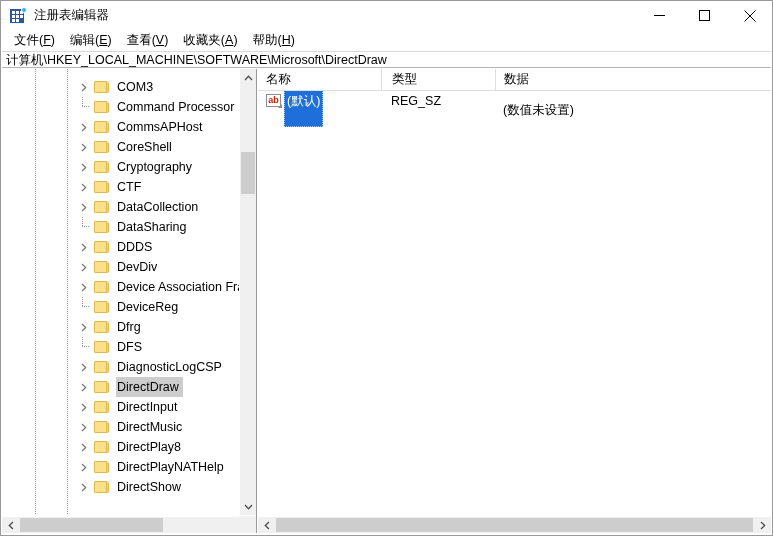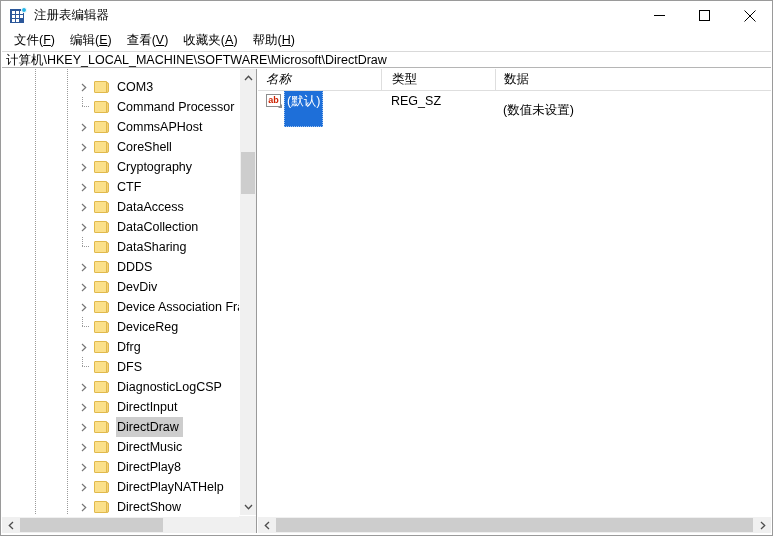--- a/index.html
+++ b/index.html
@@ -557,34 +557,20 @@
               <span class="chevron">
                 <svg width="6" height="9" viewBox="0 0 6 9">
                   <polyline points="1,1 4.7,4.5 1,8" fill="none" stroke="#767676" stroke-width="1.2"></polyline>
                 </svg>
               </span>
               <span class="inner">
                 <span class="folder">
                   <span class="tab"></span>
                   <span class="body"></span>
                 </span>
-                <span class="tree-label">DataAccess</span>
-              </span>
-            </div>
-            <div class="tree-row">
-              <span class="chevron">
-                <svg width="6" height="9" viewBox="0 0 6 9">
-                  <polyline points="1,1 4.7,4.5 1,8" fill="none" stroke="#767676" stroke-width="1.2"></polyline>
-                </svg>
-              </span>
-              <span class="inner">
-                <span class="folder">
-                  <span class="tab"></span>
-                  <span class="body"></span>
-                </span>
                 <span class="tree-label">DataCollection</span>
               </span>
             </div>
             <div class="tree-row">
               <span class="leaf-stub"></span>
               <span class="connector"></span>
               <span class="inner">
                 <span class="folder">
                   <span class="tab"></span>
                   <span class="body"></span>
@@ -677,46 +663,46 @@
                 </svg>
               </span>
               <span class="inner">
                 <span class="folder">
                   <span class="tab"></span>
                   <span class="body"></span>
                 </span>
                 <span class="tree-label">DiagnosticLogCSP</span>
               </span>
             </div>
+            <div class="tree-row selected">
+              <span class="chevron">
+                <svg width="6" height="9" viewBox="0 0 6 9">
+                  <polyline points="1,1 4.7,4.5 1,8" fill="none" stroke="#767676" stroke-width="1.2"></polyline>
+                </svg>
+              </span>
+              <span class="inner">
+                <span class="folder">
+                  <span class="tab"></span>
+                  <span class="body"></span>
+                </span>
+                <span class="tree-label">DirectDraw</span>
+              </span>
+            </div>
             <div class="tree-row">
               <span class="chevron">
                 <svg width="6" height="9" viewBox="0 0 6 9">
                   <polyline points="1,1 4.7,4.5 1,8" fill="none" stroke="#767676" stroke-width="1.2"></polyline>
                 </svg>
               </span>
               <span class="inner">
                 <span class="folder">
                   <span class="tab"></span>
                   <span class="body"></span>
                 </span>
                 <span class="tree-label">DirectInput</span>
-              </span>
-            </div>
-            <div class="tree-row selected">
-              <span class="chevron">
-                <svg width="6" height="9" viewBox="0 0 6 9">
-                  <polyline points="1,1 4.7,4.5 1,8" fill="none" stroke="#767676" stroke-width="1.2"></polyline>
-                </svg>
-              </span>
-              <span class="inner">
-                <span class="folder">
-                  <span class="tab"></span>
-                  <span class="body"></span>
-                </span>
-                <span class="tree-label">DirectDraw</span>
               </span>
             </div>
             <div class="tree-row">
               <span class="chevron">
                 <svg width="6" height="9" viewBox="0 0 6 9">
                   <polyline points="1,1 4.7,4.5 1,8" fill="none" stroke="#767676" stroke-width="1.2"></polyline>
                 </svg>
               </span>
               <span class="inner">
                 <span class="folder">
@@ -796,21 +782,21 @@
           <svg width="6" height="9" viewBox="0 0 6 9">
               <polyline points="1,1 4.7,4.5 1,8" fill="none" stroke="#4d4d4d" stroke-width="1.3"></polyline>
             </svg>
         </div>
       </div>
       <div class="corner-box"></div>
     </div>
 
     <div class="list-pane">
       <div class="col-header">
-        <div class="col" style="left:0;width:124px;font-style:italic;">名称</div>
+        <div class="col" style="left:0;width:124px;">名称</div>
         <div class="col" style="left:126px;width:112px;">类型</div>
         <div class="col" style="left:238px;width:275px;border-right:none;">数据</div>
       </div>
 
       <div class="list-body" id="list-body">
           <div class="list-row">
             <span class="ab-icon">
               <span class="page"></span>
               <span class="ab-text">ab</span>
               <span class="fold"></span>

